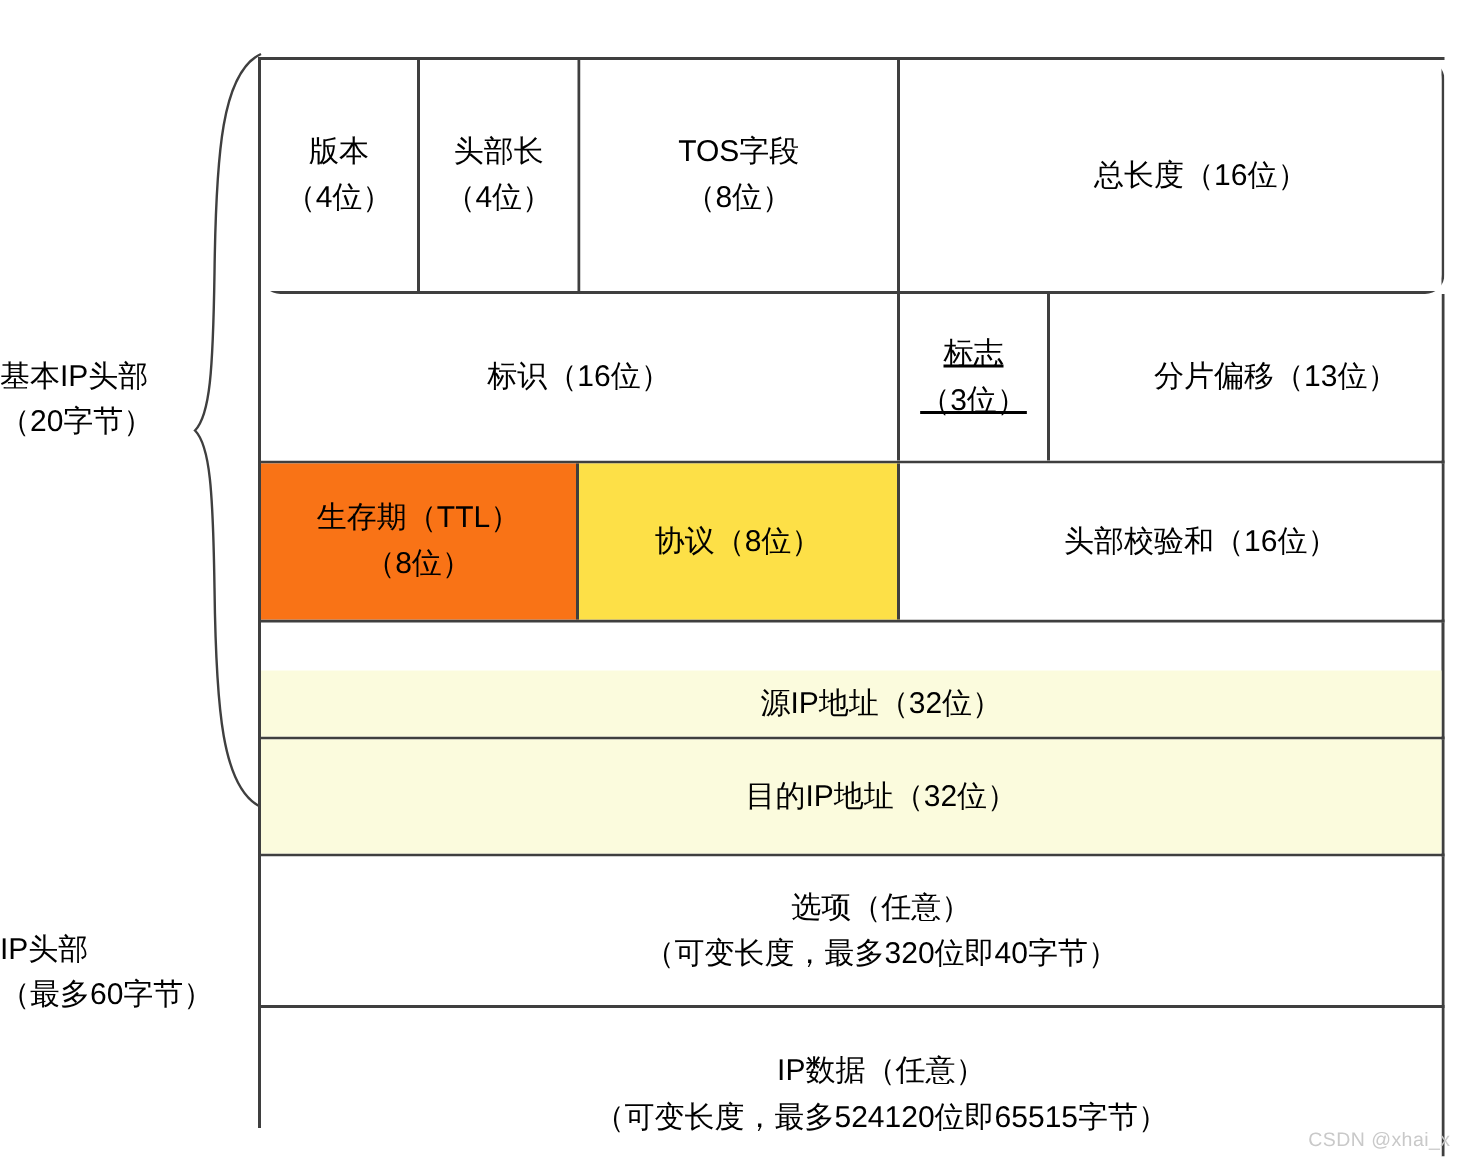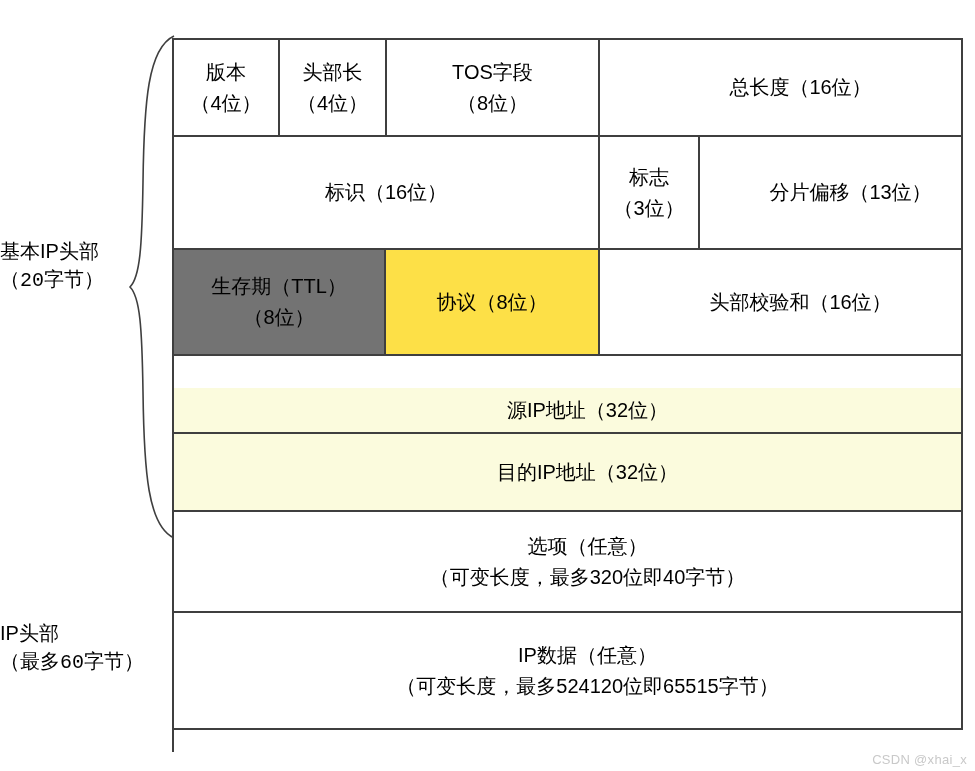--- a/index.html
+++ b/index.html
@@ -23,21 +23,21 @@
   
   .side-label {
     position: absolute;
     text-align: left;
     font-size: 20px;
     line-height: 1.5;
     color: #000;
     white-space: nowrap;
   }
   .side-label .l1 { display: block; }
-  .side-label .l2 { display: block; font-family: Liberation Mono, monospace; }
+  .side-label .l2 { display: block; }
 
   #label-basic { left: 0px;  top: 236px; width: 140px; }
   #label-full  { left: 0px;  top: 618px; width: 158px; }
 
   
   #brace {
     position: absolute;
     left: 128px;
     top: 32px;
     width: 50px;
@@ -74,37 +74,37 @@
     line-height: 1.55;
     padding: 2px 4px;
     background: #ffffff;
     overflow: hidden;
   }
   .cell:last-child { border-right: none; padding-left: 44px; }
   .cell .line { display: block; white-space: nowrap; }
   .cell.yellow { background: #fbfbdd; }
 
   
-  #row1 { height: 97px; }
+  #row1 { height: 156px; border-radius: 13px; }
   #row2 { height: 113px; }
   #row3 { height: 106px; }
   #row4 { height: 78px; }
   #row5 { height: 78px; }
   #row6 { height: 101px; }
   #row7 { height: 117px; }
 
   
   #r1c1 { width: 106px; }
   #r1c2 { width: 107px; }
   #r1c3 { width: 213px; }
   #r1c4 { flex: 1; }
 
   
   #r2c1 { width: 426px; }
-  #r2c2 { width: 100px; }
+  #r2c2 { width: 100px; text-decoration: underline; }
   #r2c3 { flex: 1; }
 
   
   #r3c1 { width: 212px; }
   #r3c2 { width: 214px; }
   #r3c3 { flex: 1; }
 
   
   .fullcell { width: 100%; border-right: none; }
 
@@ -166,21 +166,21 @@
       <div class="cell" id="r2c2">
         <span class="line">标志</span>
         <span class="line">（3位）</span>
       </div>
       <div class="cell" id="r2c3">
         <span class="line">分片偏移（13位）</span>
       </div>
     </div>
 
     <div class="row" id="row3">
-      <div class="cell yellow" id="r3c1" style="background: #737373;">
+      <div class="cell yellow" id="r3c1" style="background: #f97316;">
         <span class="line">生存期（TTL）</span>
         <span class="line">（8位）</span>
       </div>
       <div class="cell yellow" id="r3c2" style="background: #fde047;">
         <span class="line">协议（8位）</span>
       </div>
       <div class="cell" id="r3c3">
         <span class="line">头部校验和（16位）</span>
       </div>
     </div>

